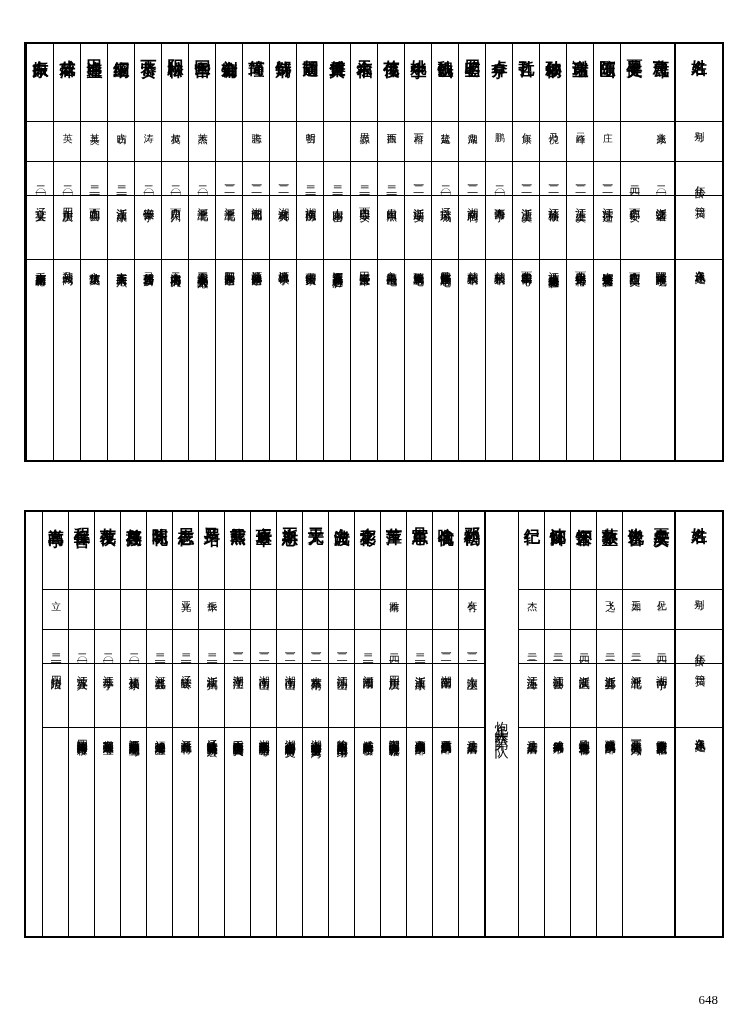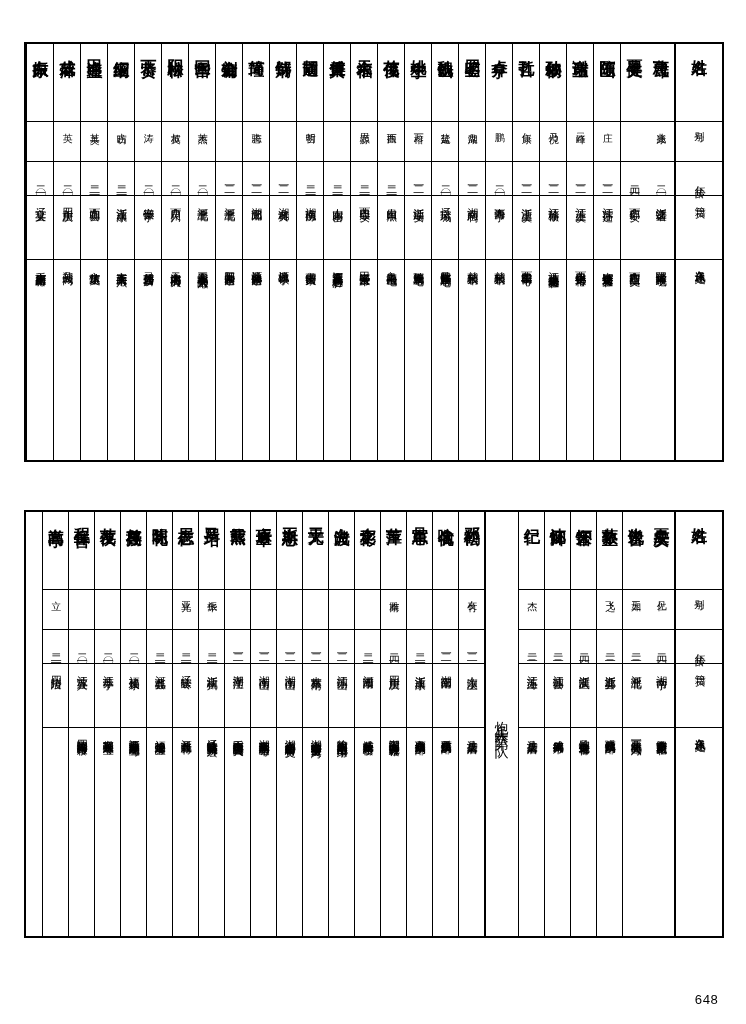--- a/index.html
+++ b/index.html
@@ -99,21 +99,21 @@
     font-size: 14px;
     letter-spacing: 4px;
     flex: 0 0 auto;
   }
 
   .page-number {
     position: absolute;
     right: 28px;
     bottom: 16px;
     font-size: 13px;
-    font-family: Liberation Mono, monospace;
+    font-family: Liberation Serif, serif;
   }
 </style>
 </head>
 <body>
 
 <div class="page">
 
   <div class="block rtl" id="table1" style="left:24px; top:42px; width:700px; height:420px;">
     <div class="hdr-col">
       <div class="hdr-cell c-name">姓名</div>

